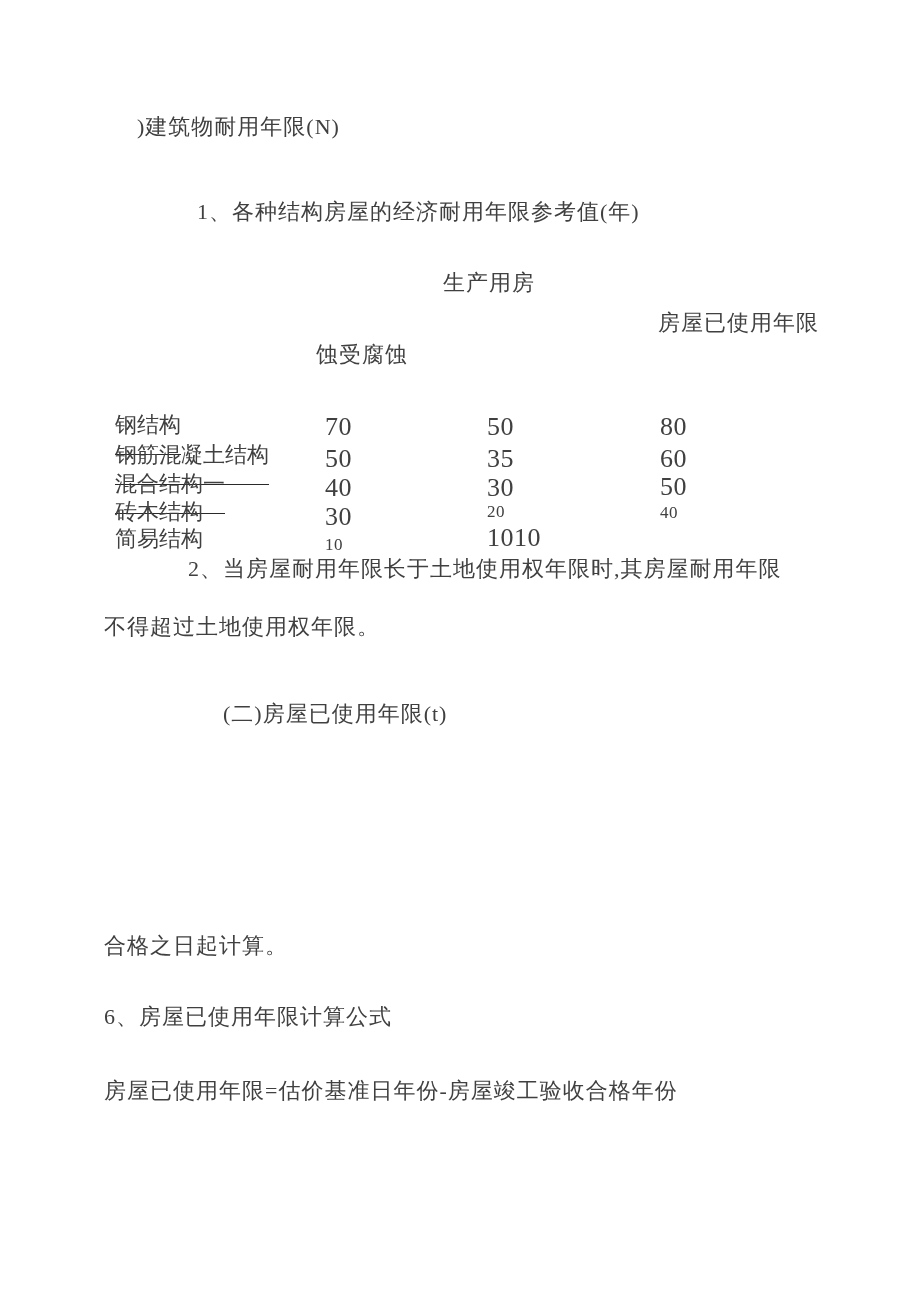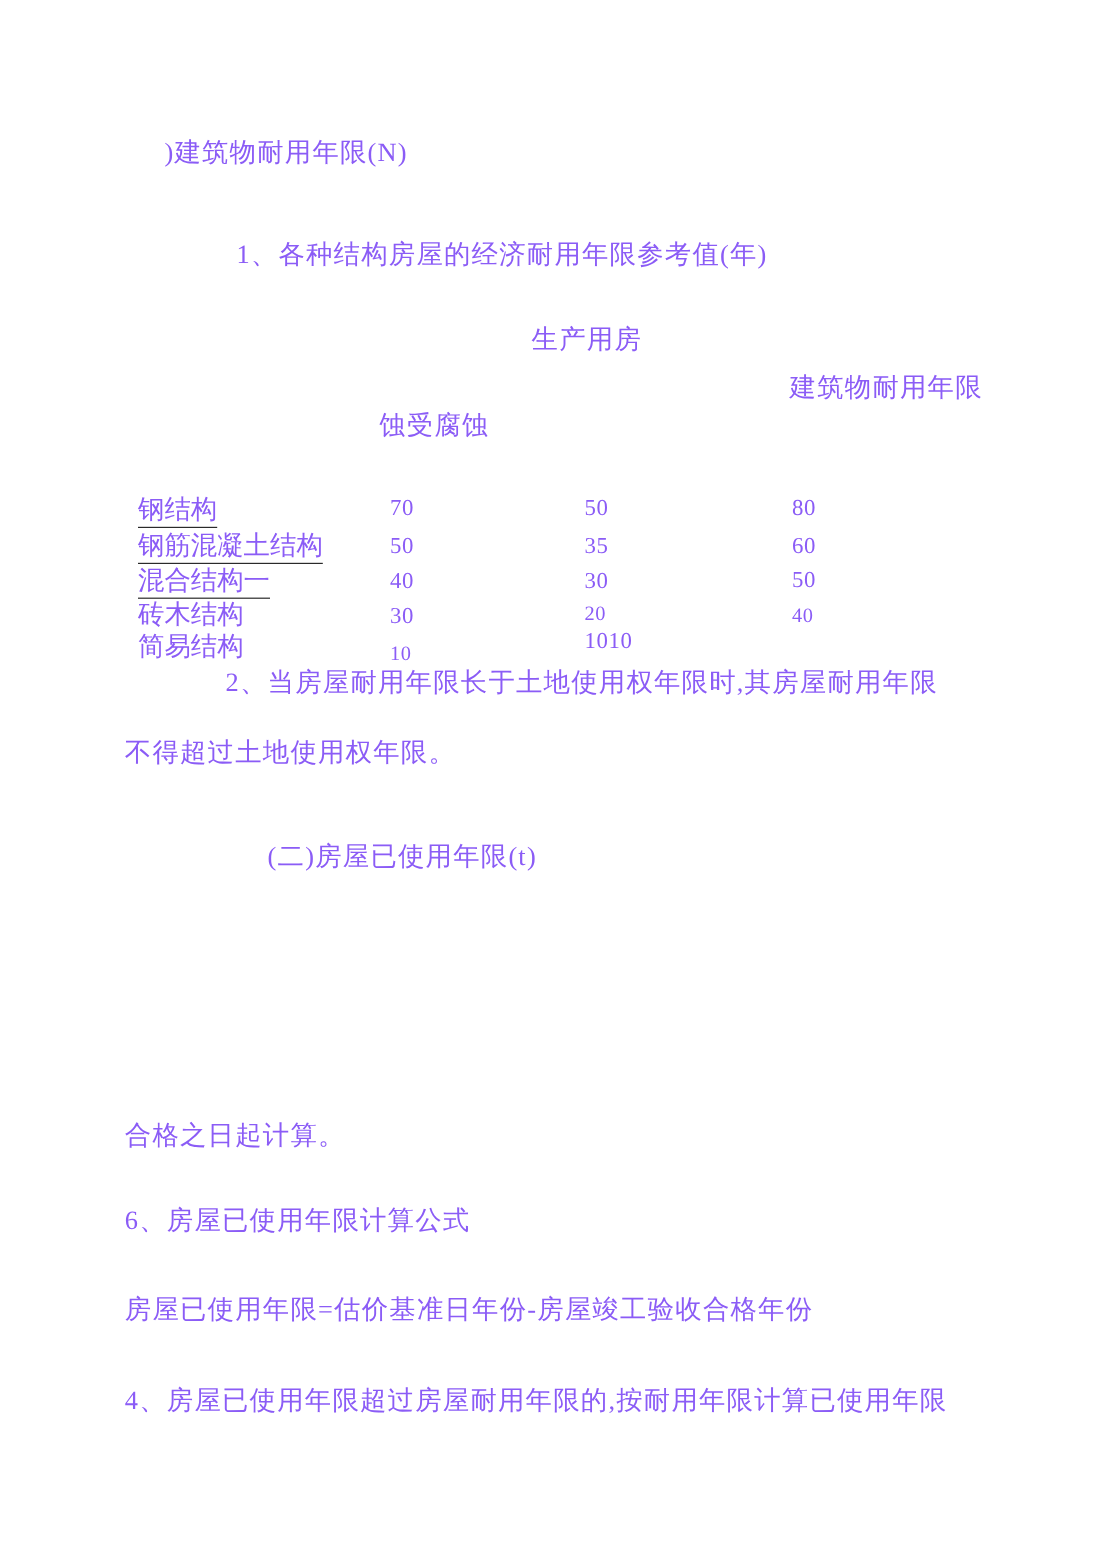--- a/index.html
+++ b/index.html
@@ -7,65 +7,65 @@
     padding: 0;
     background: #ffffff;
   }
   .page {
     position: relative;
     width: 920px;
     height: 1301px;
     background: #ffffff;
     overflow: hidden;
     font-family: "Liberation Serif", serif;
-    color: #8b5cf6;
+    color: #404040;
   }
   .t {
     position: absolute;
     font-size: 22px;
     line-height: 26px;
     letter-spacing: 1px;
     white-space: nowrap;
   }
   .num {
     position: absolute;
-    font-size: 19px;
+    font-size: 26px;
     line-height: 1;
     letter-spacing: 0.5px;
     white-space: nowrap;
     text-align: center;
   }
   .clip {
     position: absolute;
     overflow: hidden;
   }
   .clip .num-inner {
     display: block;
     font-size: 17px;
     line-height: 1;
     letter-spacing: 0.5px;
     white-space: nowrap;
   }
   .u {
     display: inline-block;
     border-bottom: 1px solid #2a2a2a;
-    padding-bottom: 1px;
+    padding-bottom: 16px;
   }
 </style>
 </head>
 <body>
 
 <div class="page">
 
   <div class="t" style="left:137px; top:114px;">)建筑物耐用年限(N)</div>
 
   <div class="t" style="left:197px; top:199px;">1、各种结构房屋的经济耐用年限参考值(年)</div>
 
   <div class="t" style="left:443px; top:270px;">生产用房</div>
-  <div class="t" style="left:658px; top:310px;">建筑物耐用年限</div>
+  <div class="t" style="left:658px; top:310px;">房屋已使用年限</div>
   <div class="t" style="left:316px; top:342px;">蚀受腐蚀</div>
 
   <div class="t" style="left:115px; top:412px; letter-spacing:0;">
     <span class="u">钢结构</span>
   </div>
   <div class="t" style="left:115px; top:442px; letter-spacing:0;">
     <span class="u">钢筋混凝土结构</span>
   </div>
   <div class="t" style="left:115px; top:471px; letter-spacing:0;">
     <span class="u">混合结构一</span>
@@ -105,15 +105,14 @@
 
   <div class="t" style="left:104px; top:614px;">不得超过土地使用权年限。</div>
 
 
   <div class="t" style="left:104px; top:933px;">合格之日起计算。</div>
 
   <div class="t" style="left:104px; top:1004px;">6、房屋已使用年限计算公式</div>
 
   <div class="t" style="left:104px; top:1078px;">房屋已使用年限=估价基准日年份-房屋竣工验收合格年份</div>
 
-  <div class="t" style="left:104px; top:1154px;">4、房屋已使用年限超过房屋耐用年限的,按耐用年限计算已使用年限</div>
 
 </div>
 
 </body></html>

